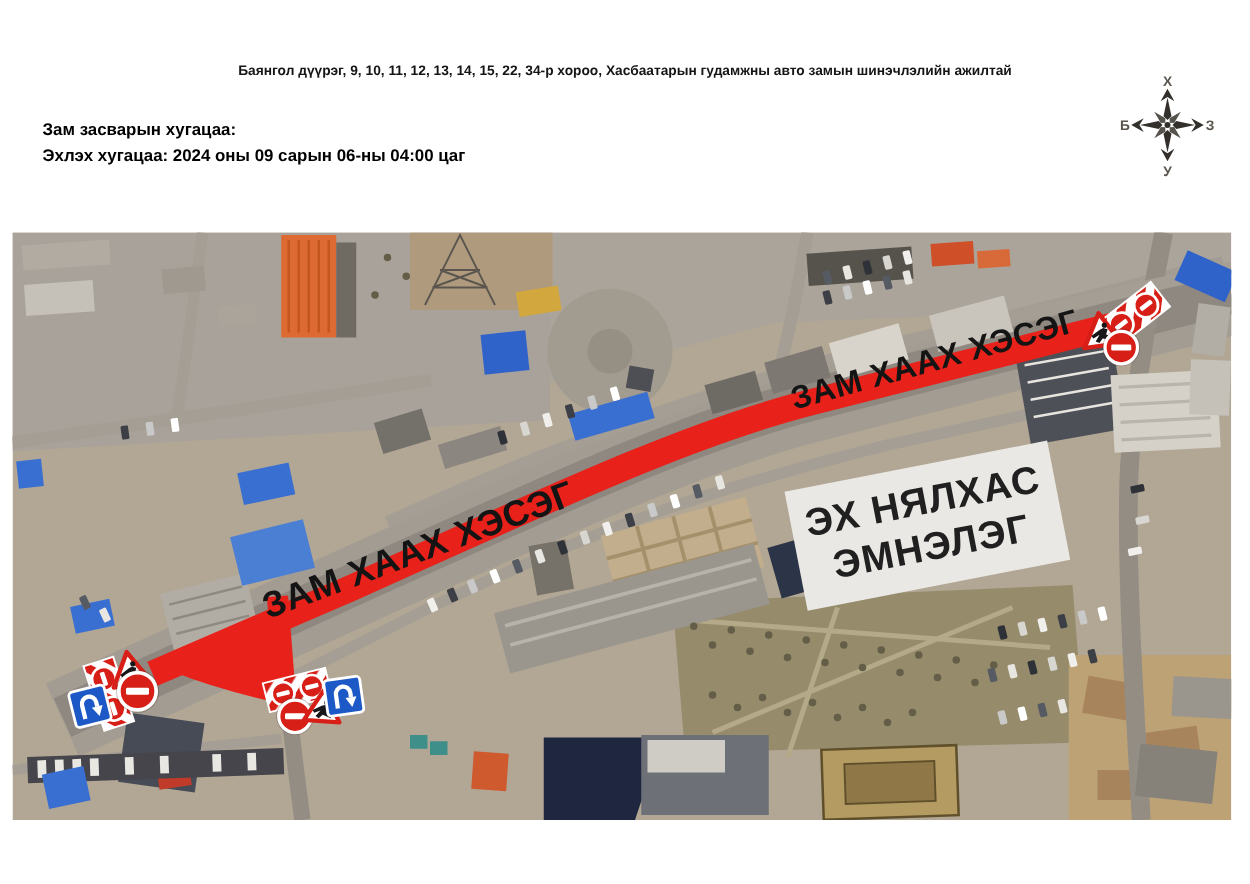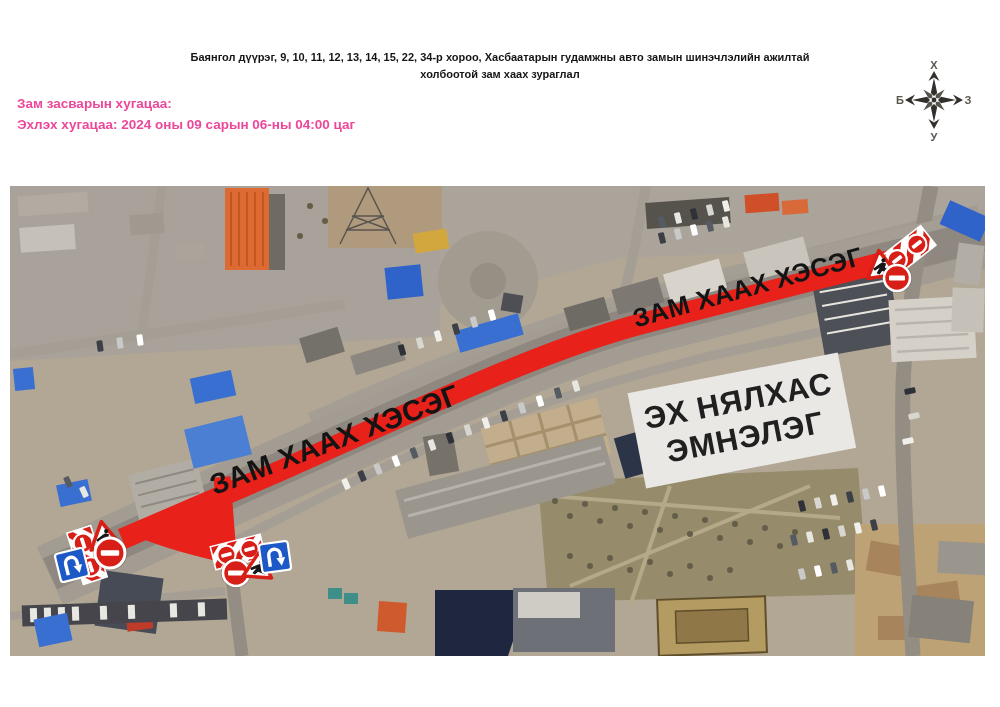--- a/index.html
+++ b/index.html
@@ -1,40 +1,39 @@
 <!DOCTYPE html>
 <html style="--closure-red: #e8211a; --sign-red: #d81f17; --sign-blue: #1d59c6; --hospital-box-bg: #eae8e4; --label-text: #141414;"><head>
 <meta charset="utf-8">
 <style>
   html,body{margin:0;padding:0;background:#ffffff;}
   .page{position:relative;width:1000px;height:707px;background:#ffffff;overflow:hidden;
         font-family:"Liberation Sans",sans-serif;color:#141414;}
   .title{position:absolute;top:49px;left:0;right:0;text-align:center;
          font-size:11px;font-weight:bold;line-height:1.55;color:#151515;}
-  .schedule{position:absolute;top:93px;left:17px;font-size:13.5px;font-weight:bold;
-            line-height:1.56;color:#ec4899;}
+  .schedule{position:absolute;top:93px;left:34px;font-size:13.5px;font-weight:bold;
+            line-height:1.56;color:#000000;}
   .compass{position:absolute;left:894px;top:56px;width:80px;height:88px;}
   .compass text{font-family:"Liberation Sans",sans-serif;font-size:11px;font-weight:bold;
                 fill:#5a554d;}
   .mapwrap{position:absolute;left:10px;top:186px;width:975px;height:470px;}
   .map-label{font-family:"Liberation Sans",sans-serif;font-weight:800;
              fill:var(--label-text,#141414);letter-spacing:.5px;}
   .hosp-label{font-family:"Liberation Sans",sans-serif;font-weight:bold;fill:#202020;
               letter-spacing:1px;}
   :root{--closure-red:#e8211a;--sign-red:#d81f17;--sign-blue:#1d59c6;
         --hospital-box-bg:#eae8e4;--label-text:#141414;}
 </style>
 </head>
 <body>
 
 <div class="page">
 
   <div class="title">
     <div>Баянгол дүүрэг, 9, 10, 11, 12, 13, 14, 15, 22, 34-р хороо, Хасбаатарын гудамжны авто замын шинэчлэлийн ажилтай</div>
-    <div>холбоотой  зам хаах зураглал</div>
   </div>
 
   <div class="schedule">
     <div>Зам засварын хугацаа:</div>
     <div>Эхлэх хугацаа: 2024 оны 09 сарын 06-ны 04:00 цаг</div>
   </div>
 
   <svg class="compass" viewBox="-40 -44 80 88">
     <defs>
       <g id="c-arm" fill="#33302c">

